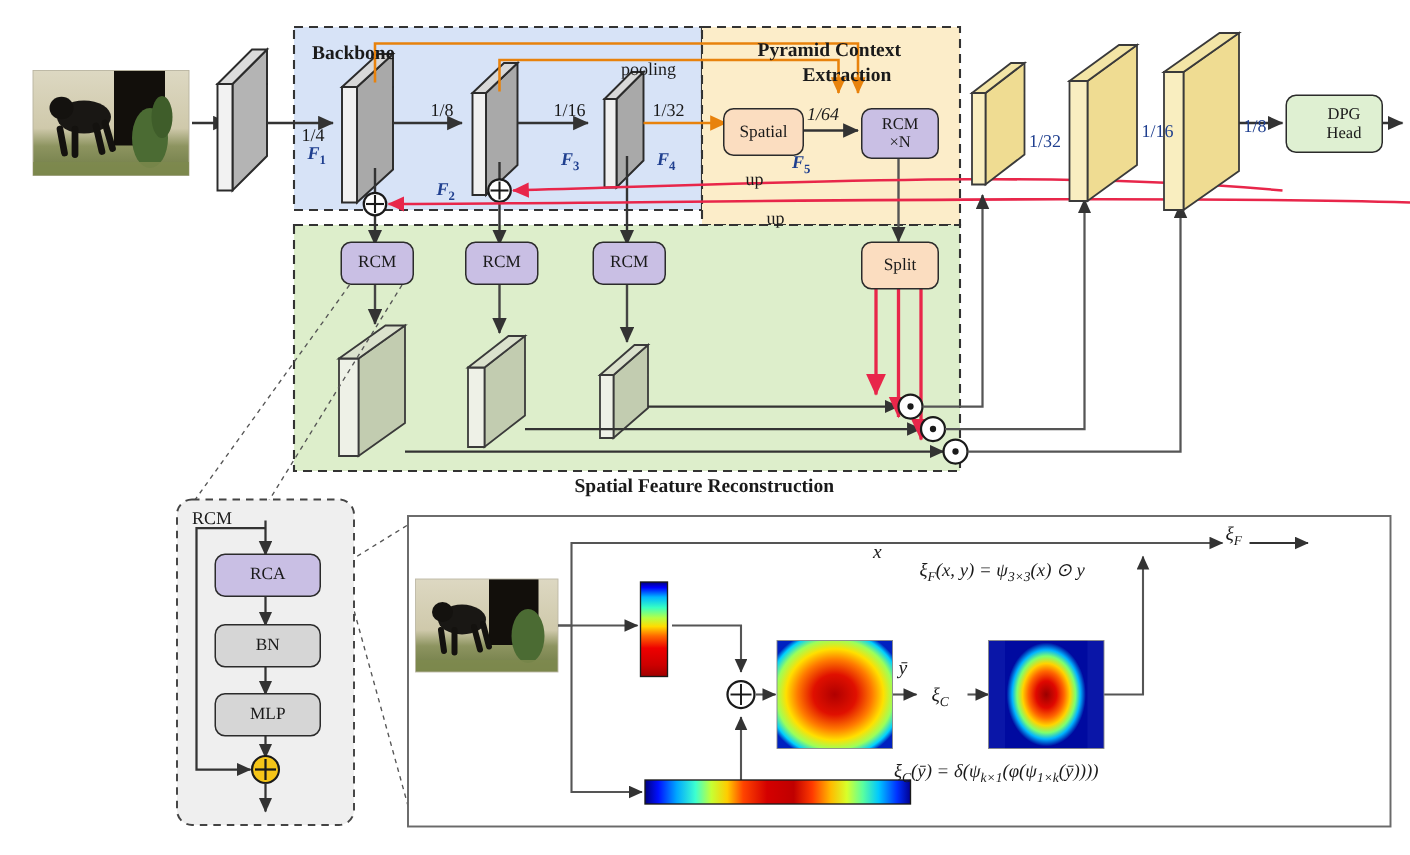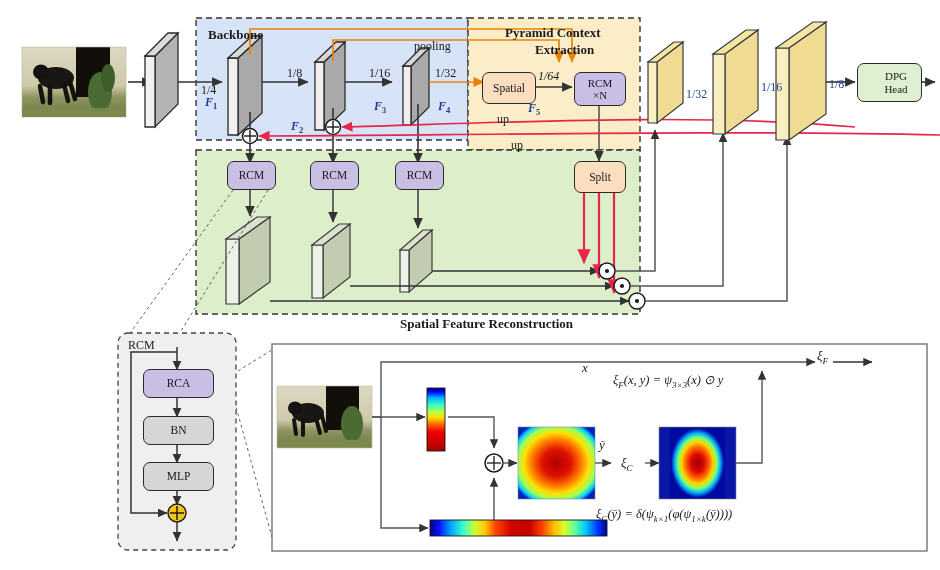--- a/index.html
+++ b/index.html
@@ -318,21 +318,21 @@
   <g>
     <rect x="659" y="427" width="77" height="72" fill="#0a16a8"></rect>
     <rect x="670" y="427" width="55" height="72" fill="url(#heatB)"></rect>
     <rect x="659" y="427" width="77" height="72" fill="none" stroke="#888" stroke-width="0.6"></rect>
   </g>
 </svg>
 
 <div class="lbl sec-title" style="left:208px;top:28px;">Backbone</div>
 <div class="lbl sec-title" style="left:505px;top:26px;">Pyramid Context</div>
 <div class="lbl sec-title" style="left:535px;top:43px;">Extraction</div>
-<div class="lbl sec-title" style="left:400px;top:317px;">Spatial Feature Reconstruction</div>
+<div class="lbl sec-title" style="left:383px;top:317px;">Spatial Feature Reconstruction</div>
 
 <div class="lbl scale" style="left:201px;top:84px;">1/4</div>
 <div class="lbl scale" style="left:287px;top:67px;">1/8</div>
 <div class="lbl scale" style="left:369px;top:67px;">1/16</div>
 <div class="lbl scale" style="left:435px;top:67px;">1/32</div>
 <div class="lbl scale" style="left:414px;top:40px;">pooling</div>
 
 <div class="lbl blue-t" style="left:205px;top:96px;font-size:12px;font-weight:bold;font-style:italic;"><span>F</span><sub style="font-style:normal;font-size:8.5px;">1</sub></div>
 <div class="lbl blue-t" style="left:291px;top:100px;font-size:12px;font-weight:bold;font-style:italic;margin-top:20px;"><span>F</span><sub style="font-style:normal;font-size:8.5px;">2</sub></div>
 <div class="lbl blue-t" style="left:374px;top:100px;font-size:12px;font-weight:bold;font-style:italic;"><span>F</span><sub style="font-style:normal;font-size:8.5px;">3</sub></div>

